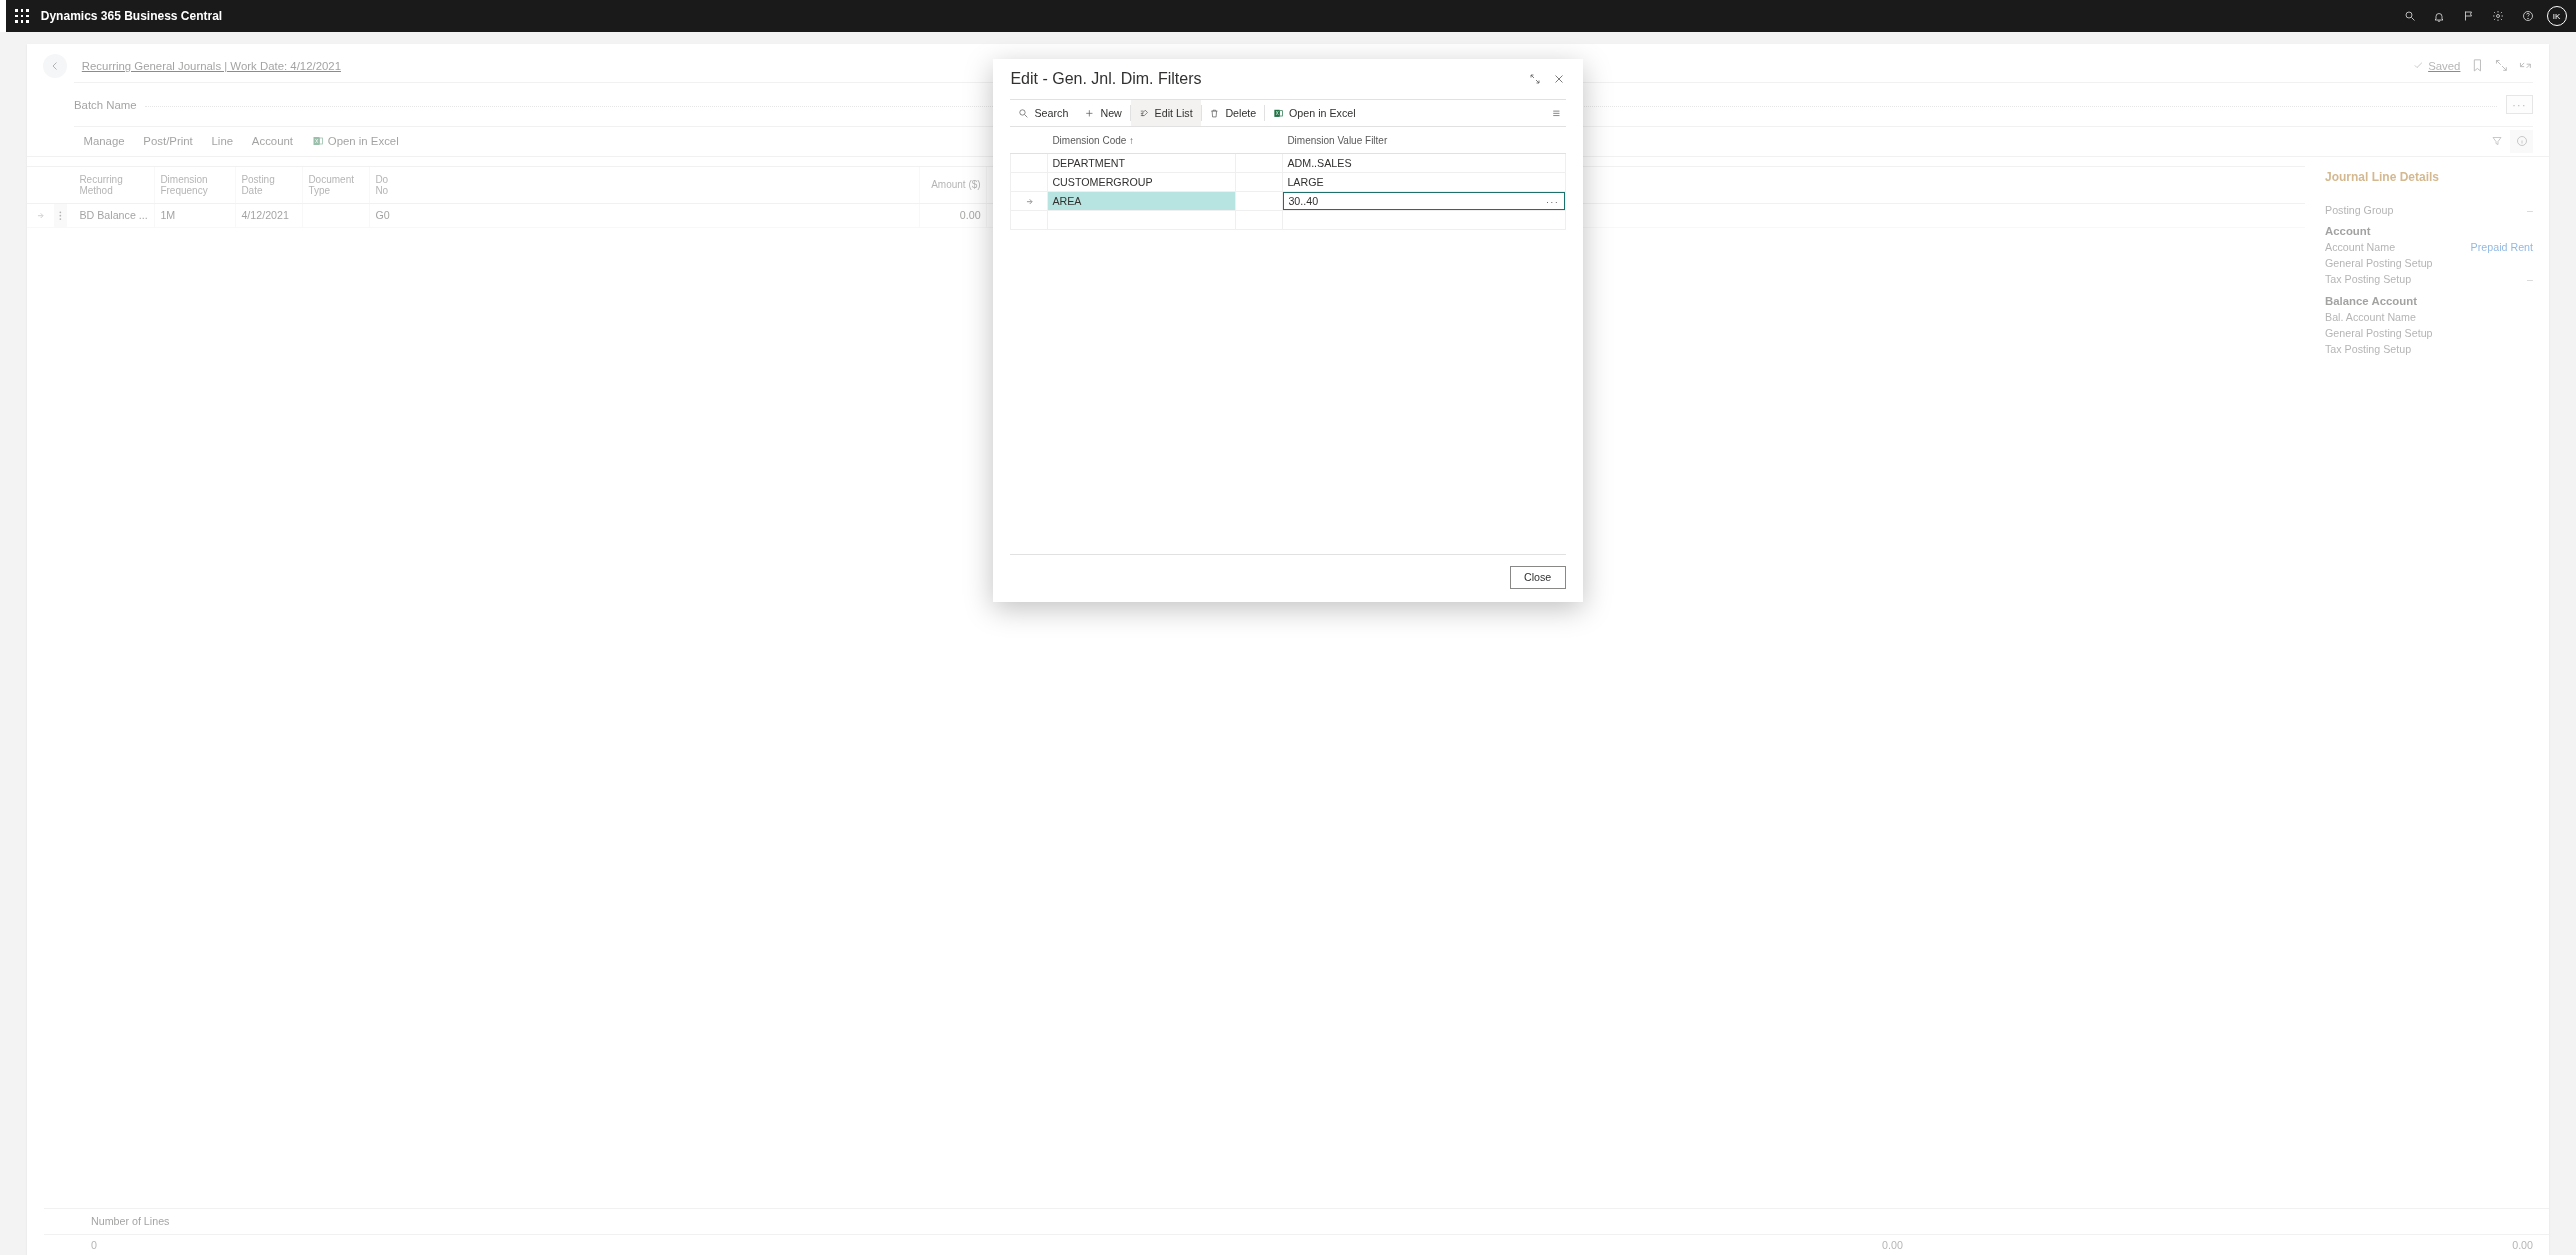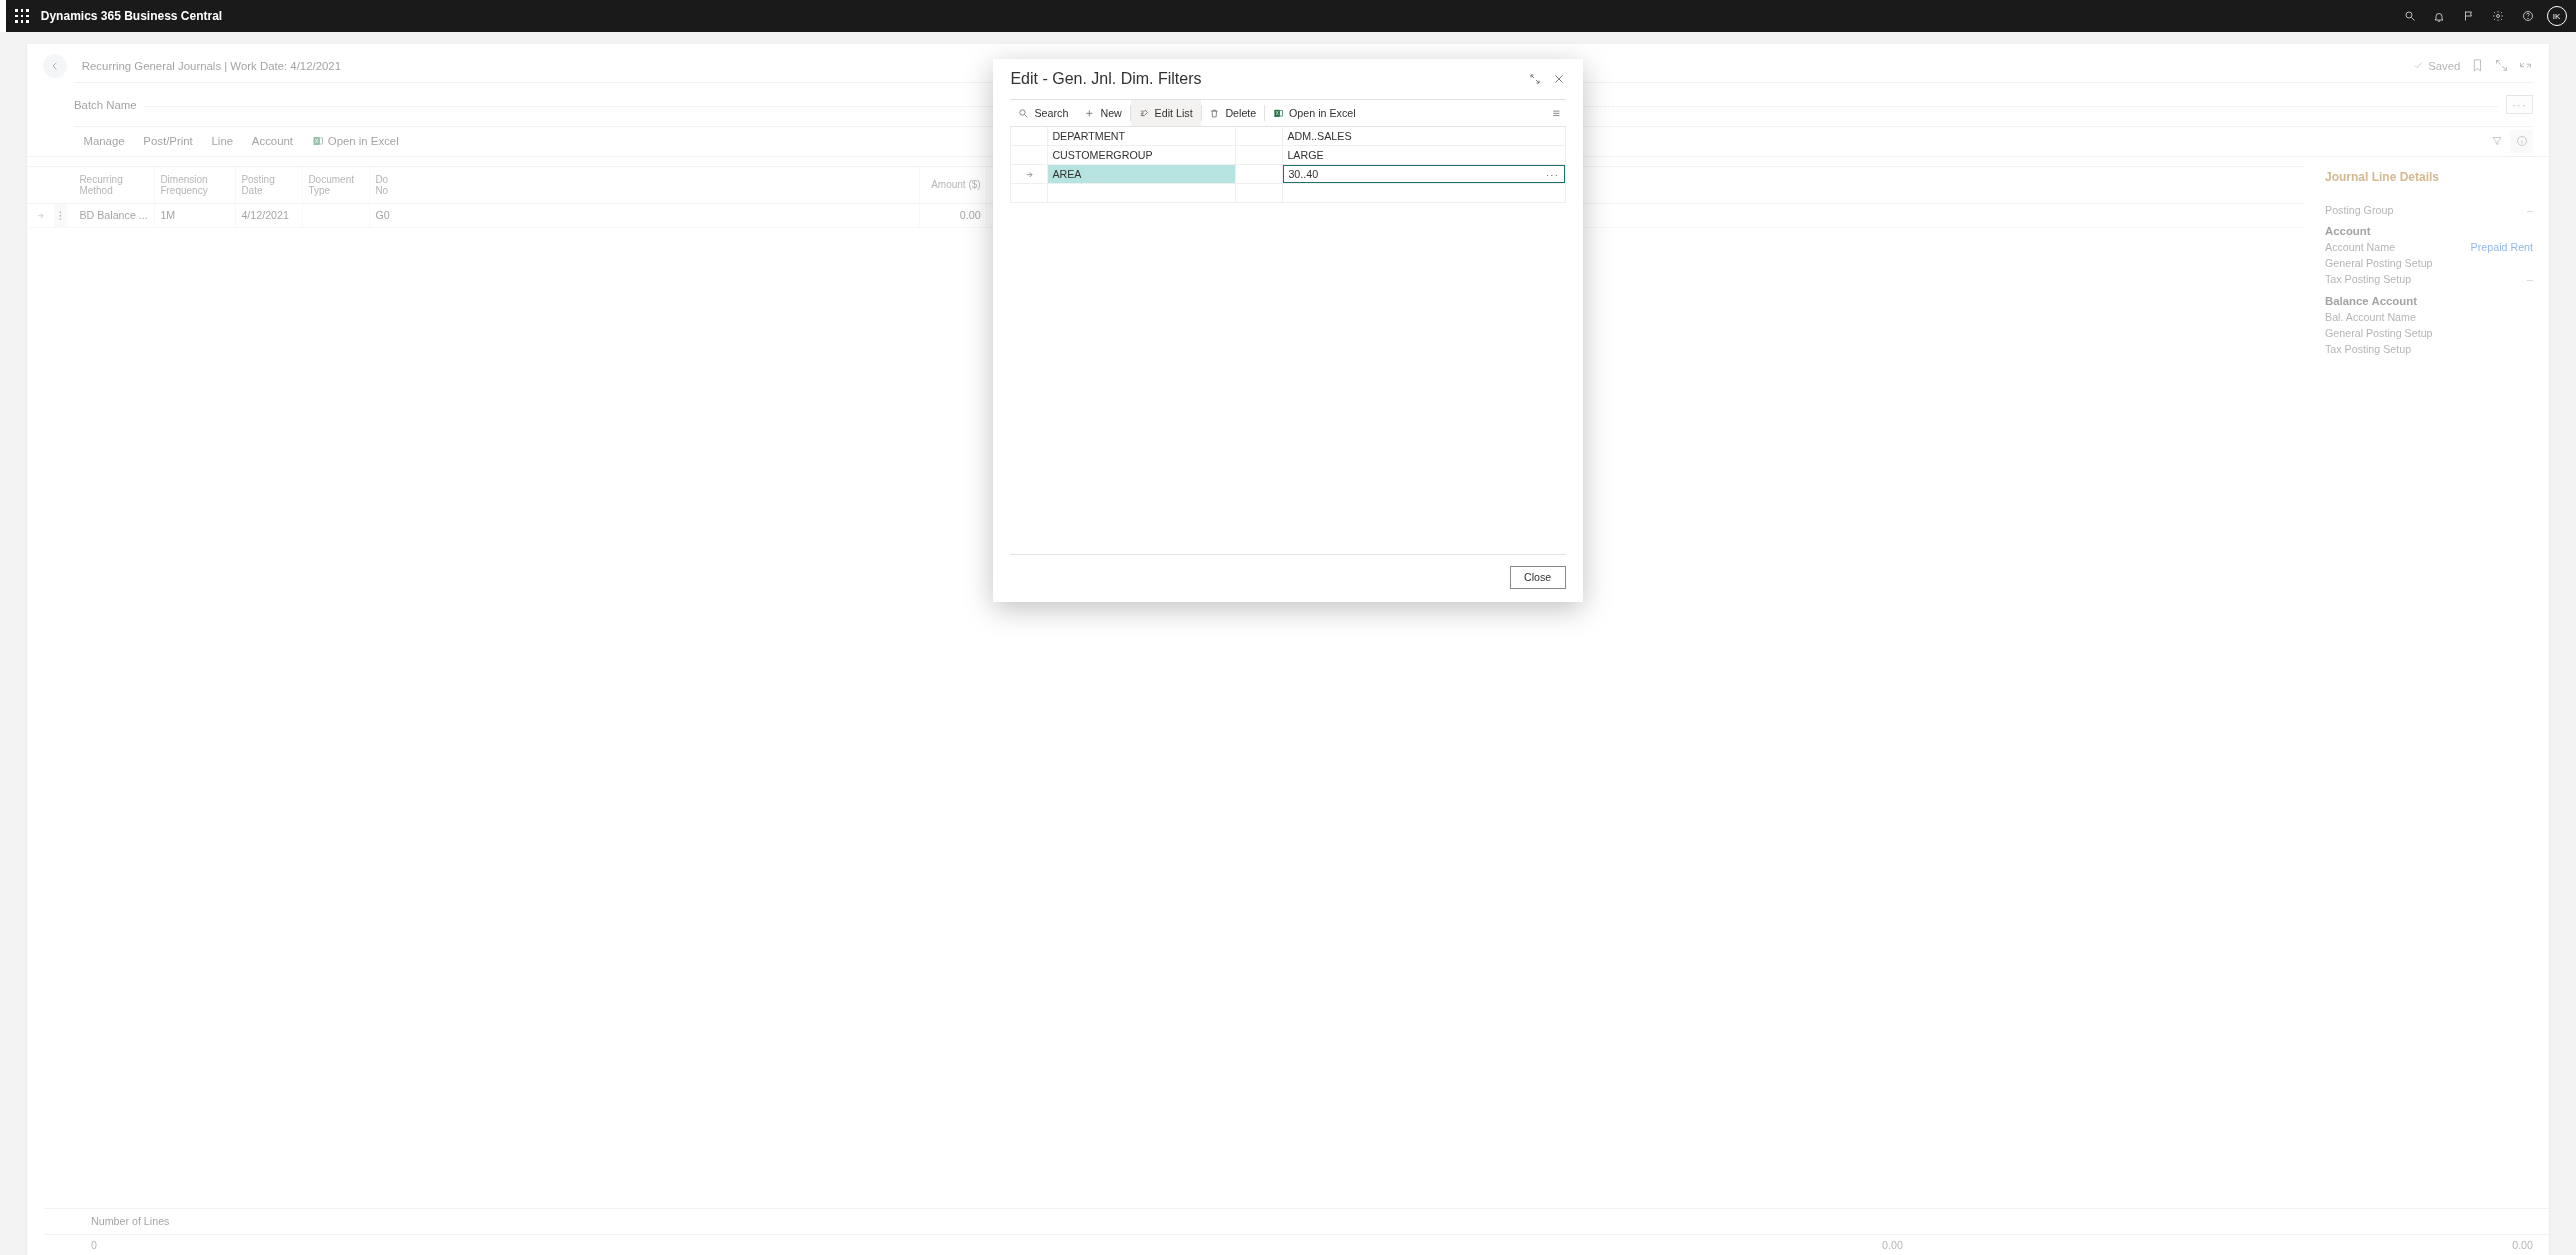--- a/index.html
+++ b/index.html
@@ -19,21 +19,21 @@
 .appbar .spacer { flex: 1; }
 .appbar .icn { width: 29.5px; height: 32px; display: flex; align-items: center; justify-content: center; cursor: pointer; }
 .appbar .icn svg { width: 12px; height: 12px; stroke: #fff; fill: none; stroke-width: 1.4; }
 .appbar .avatar { width: 20px; height: 20px; border: 0.7px solid #fff; border-radius: 50%; display: flex; align-items: center; justify-content: center; font-size: 8px; margin-left: 4px; cursor: pointer; }
 
 
 .page-wrap { position: absolute; top: 32px; left: 0; right: 0; bottom: 0; background: #f3f3f3; padding: 12px 27px 0 27px; }
 .page-card { background: #fff; height: 100%; position: relative; box-shadow: 0 0.7px 2px rgba(0,0,0,.08); }
 .page-overlay { position: absolute; inset: 0; background: rgba(255,255,255,.55); z-index: 5; }
 
-.page-header { display: flex; align-items: center; padding: 5.4px 16px 0 16px; height: 38px; }
+.page-header { display: flex; align-items: center; padding: 5.4px 16px 0 16px; height: 38px; text-decoration: underline; }
 .back-btn { width: 24px; height: 24px; border-radius: 50%; background: #e8ebee; display: flex; align-items: center; justify-content: center; margin-right: 14.8px; cursor: pointer; }
 .back-btn svg { width: 12px; height: 12px; stroke: #323130; fill: none; stroke-width: 1.6; }
 .crumbs { font-size: 11.4px; color: #323130; }
 .header-right { margin-left: auto; display: flex; align-items: center; gap: 9.4px; color: #595959; }
 .saved { display: flex; align-items: center; gap: 4px; font-size: 11.4px; }
 .saved svg { width: 10.7px; height: 10.7px; stroke: #595959; fill: none; stroke-width: 1.6; }
 .hicn { width: 14.8px; height: 14.8px; cursor: pointer; }
 .hicn svg { width: 100%; height: 100%; stroke: #595959; fill: none; stroke-width: 1.4; }
 
 .hr { border-bottom: 0.7px solid #e1e1e1; margin: 0 16px 0 47px; }
@@ -389,20 +389,26 @@
         <svg viewBox="0 0 24 24">
           <line x1="5" y1="7" x2="19" y2="7"></line>
           <line x1="5" y1="12" x2="19" y2="12"></line>
           <line x1="5" y1="17" x2="19" y2="17"></line>
         </svg>
       </div>
   </div>
 
   <div class="modal-body">
     <div class="mtbl">
+      <div class="mth">
+        <div></div>
+        <div><span>Dimension Code</span> <span>↑</span></div>
+        <div></div>
+        <div>Dimension Value Filter</div>
+      </div>
 
       <div class="mrow">
         <div></div>
         <div>DEPARTMENT</div>
         <div></div>
         <div>ADM..SALES</div>
       </div>
       <div class="mrow">
         <div></div>
         <div>CUSTOMERGROUP</div>

